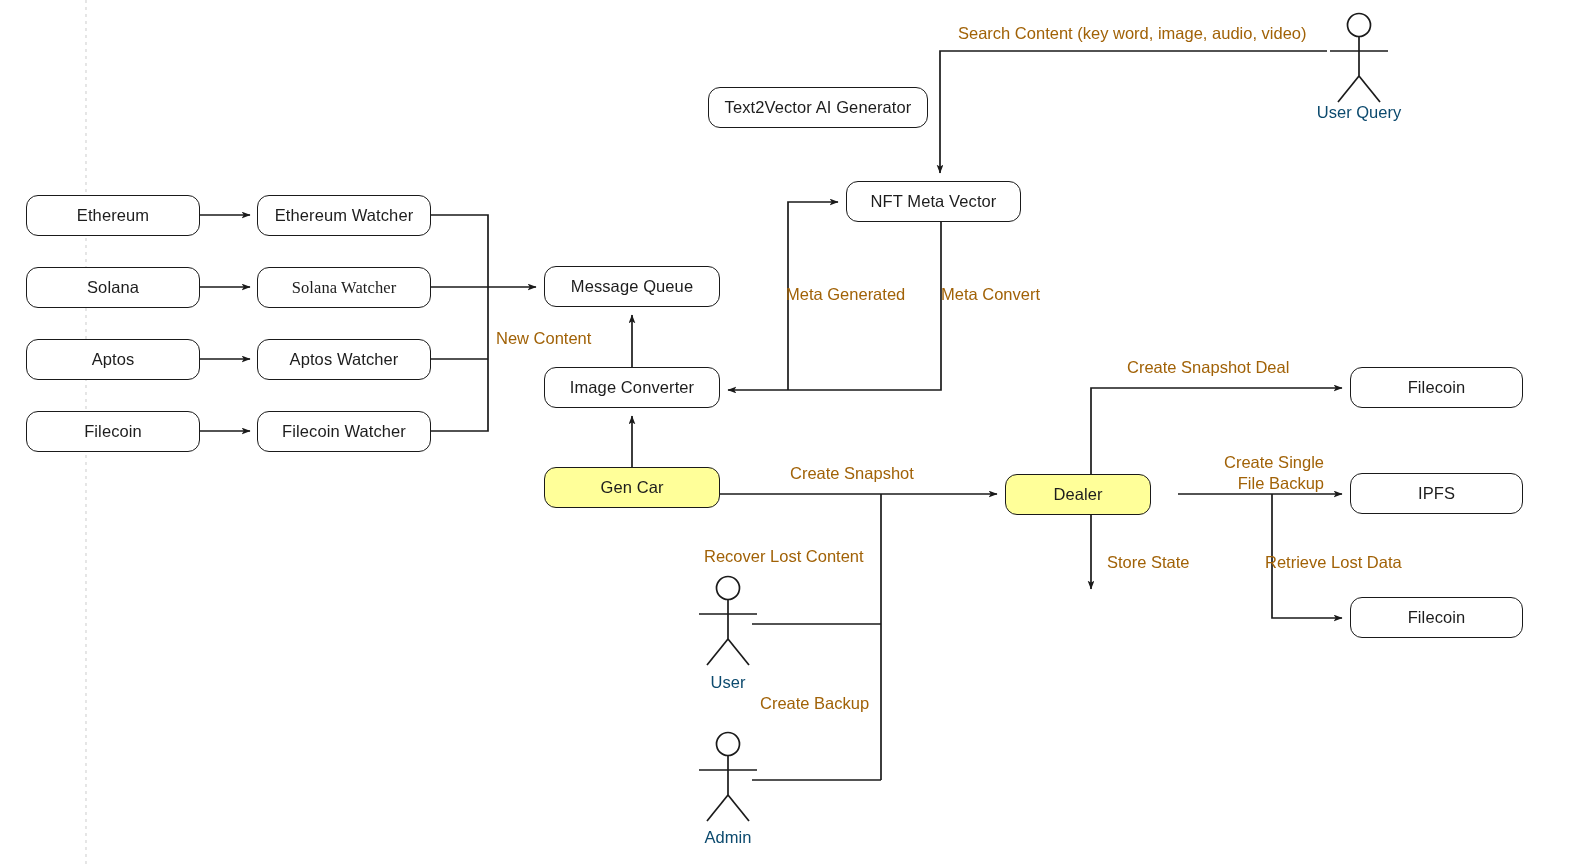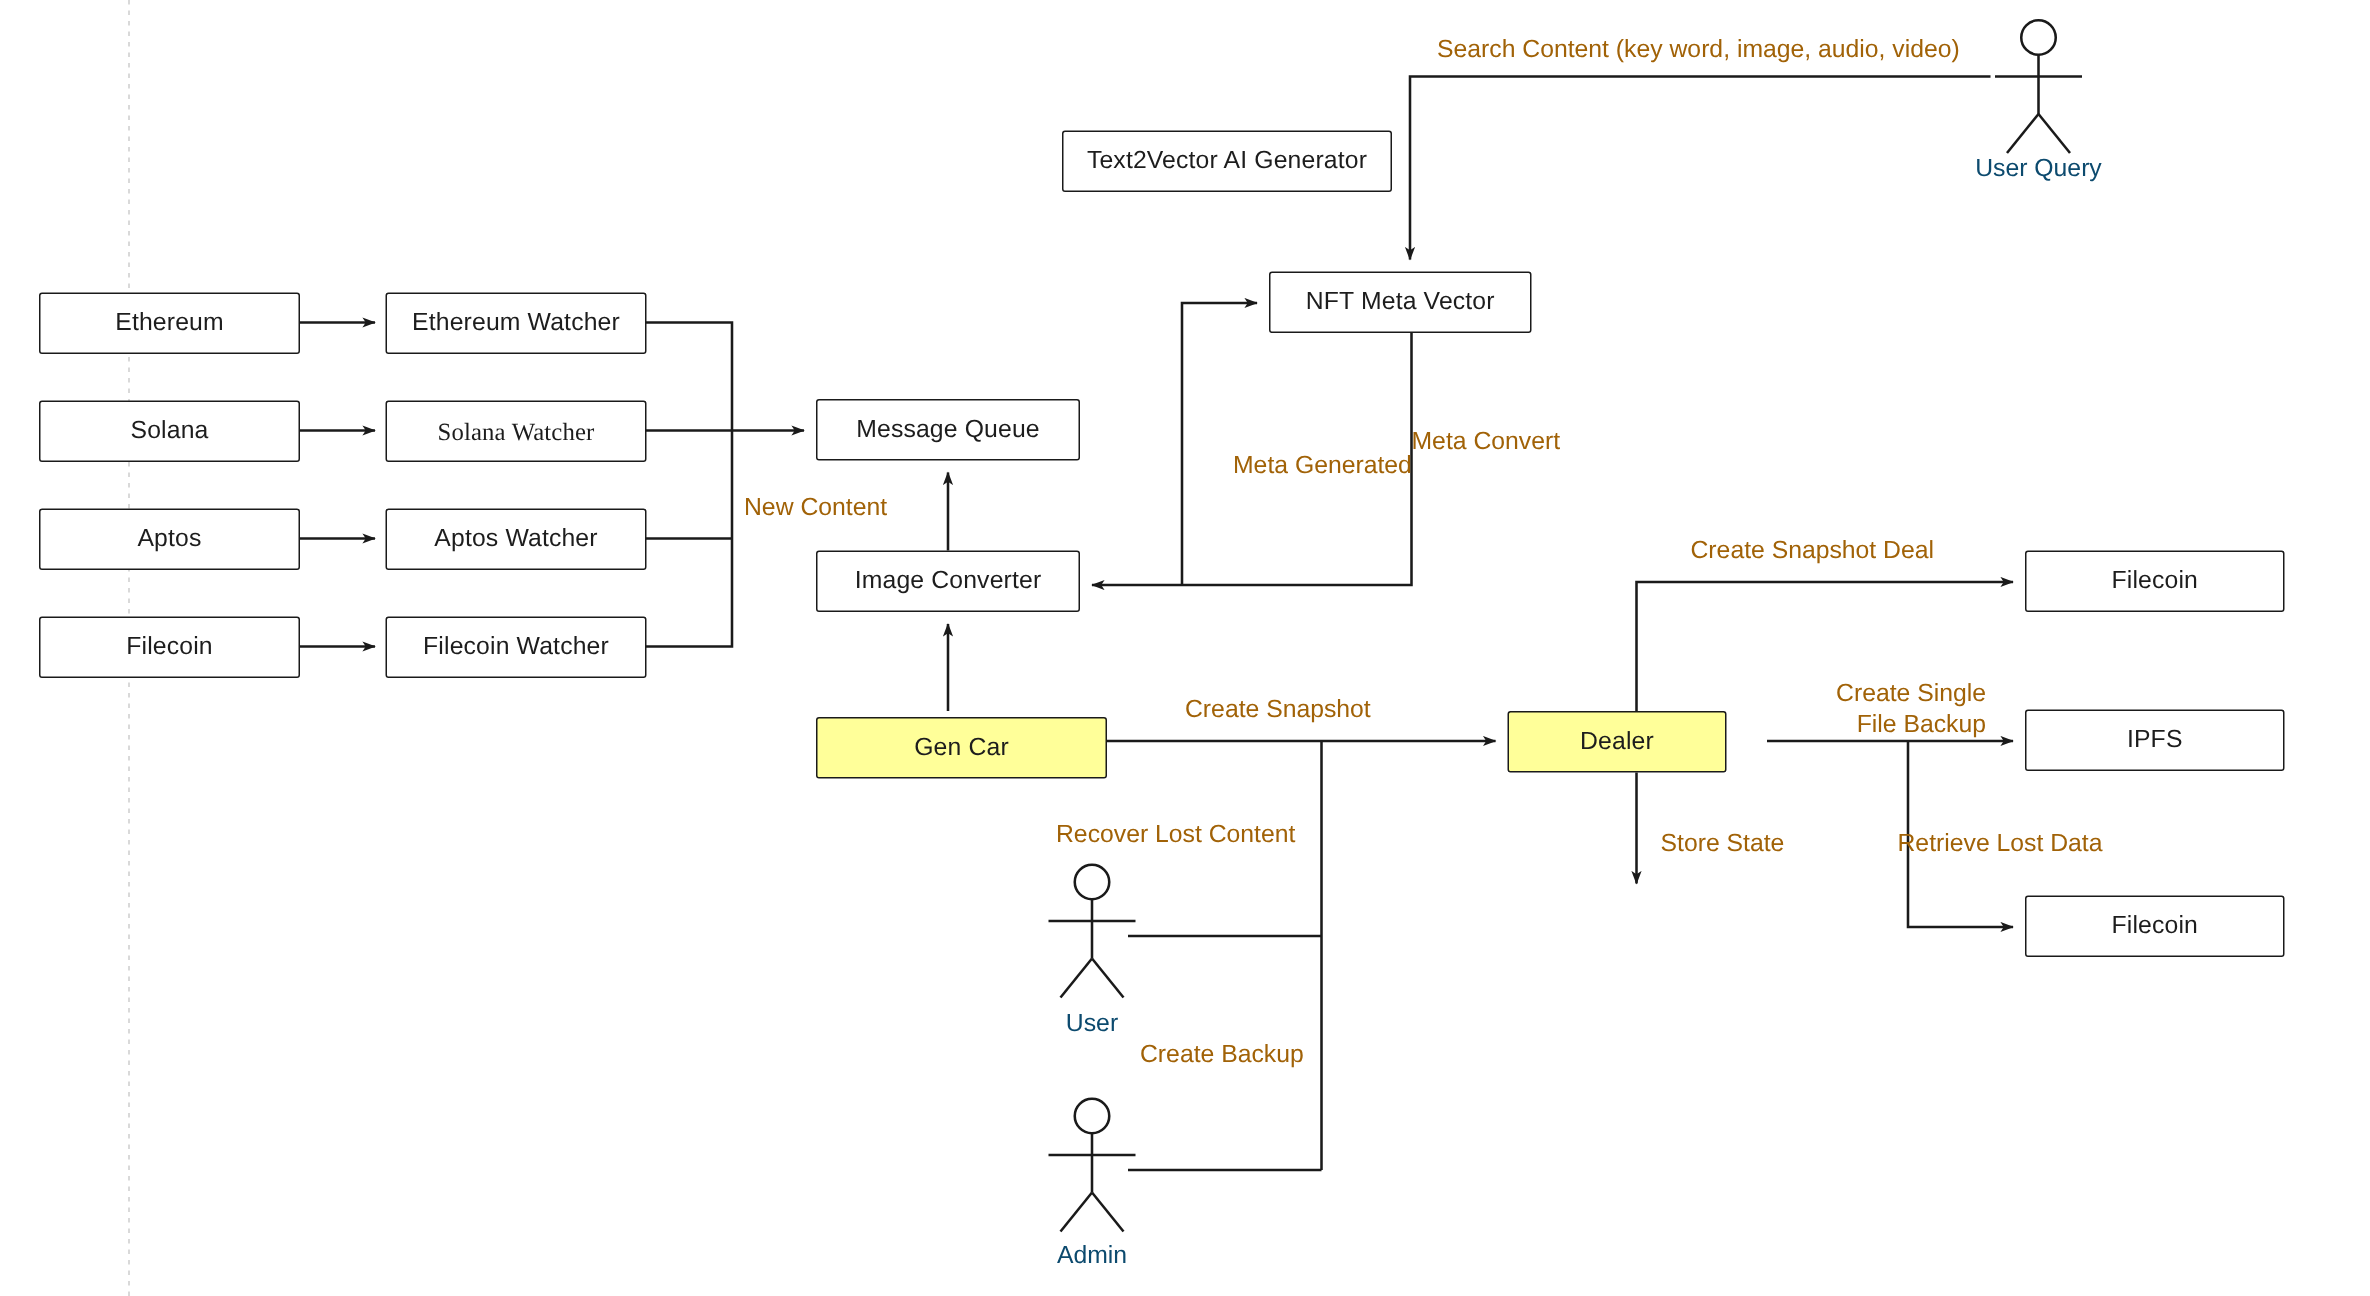--- a/index.html
+++ b/index.html
@@ -4,21 +4,21 @@
 <title>Architecture Diagram</title>
 <style>
   html,body{margin:0;padding:0;background:#ffffff;}
   body{width:1580px;height:864px;overflow:hidden;font-family:"Liberation Sans",sans-serif;}
   #stage{position:relative;width:1580px;height:864px;background:#ffffff;}
   svg#canvas{position:absolute;left:0;top:0;width:1580px;height:864px;}
   .nodebox{
     position:absolute;
     box-sizing:border-box;
     border:1.6px solid #1a1a1a;
-    border-radius:2px;
+    border-radius:12px;
     background:#ffffff;
     display:flex;
     align-items:center;
     justify-content:center;
     font-size:16.5px;
     color:#1d1d1d;
     letter-spacing:0.1px;
     white-space:nowrap;
   }
   .nodebox.accent{background:#ffff99;}
@@ -133,21 +133,21 @@
   <div class="nodebox" style="left:257px;top:411px;width:174px;height:41px;">
     <span>Filecoin Watcher</span>
   </div>
 
   <div class="nodebox" style="left:544px;top:266px;width:176px;height:41px;">
     <span>Message Queue</span>
   </div>
   <div class="nodebox" style="left:544px;top:367px;width:176px;height:41px;">
     <span>Image Converter</span>
   </div>
-  <div class="nodebox accent" style="left:544px;top:478px;width:194px;height:41px;">
+  <div class="nodebox accent" style="left:544px;top:467px;width:176px;height:41px;">
     <span>Gen Car</span>
   </div>
 
   <div class="nodebox" style="left:708px;top:87px;width:220px;height:41px;">
     <span>Text2Vector AI Generator</span>
   </div>
   <div class="nodebox" style="left:846px;top:181px;width:175px;height:41px;">
     <span>NFT Meta Vector</span>
   </div>
 
@@ -162,21 +162,21 @@
     <span>IPFS</span>
   </div>
   <div class="nodebox" style="left:1350px;top:597px;width:173px;height:41px;">
     <span>Filecoin</span>
   </div>
 
   <div class="edgelabel" style="left:958px;top:23px;">Search Content (key word, image, audio, video)</div>
 
   <div class="edgelabel" style="left:496px;top:328px;">New Content</div>
 
-  <div class="edgelabel" style="left:822px;top:284px;margin-top:16px;">Meta Generated</div>
+  <div class="edgelabel" style="left:786px;top:284px;">Meta Generated</div>
 
   <div class="edgelabel" style="left:941px;top:284px;">Meta Convert</div>
 
   <div class="edgelabel" style="left:790px;top:463px;">Create Snapshot</div>
 
   <div class="edgelabel" style="left:1127px;top:357px;">Create Snapshot Deal</div>
 
   <div class="edgelabel center" style="left:1198px;top:452px;width:126px;">
     <div>Create Single</div>
     <div>File Backup</div>

